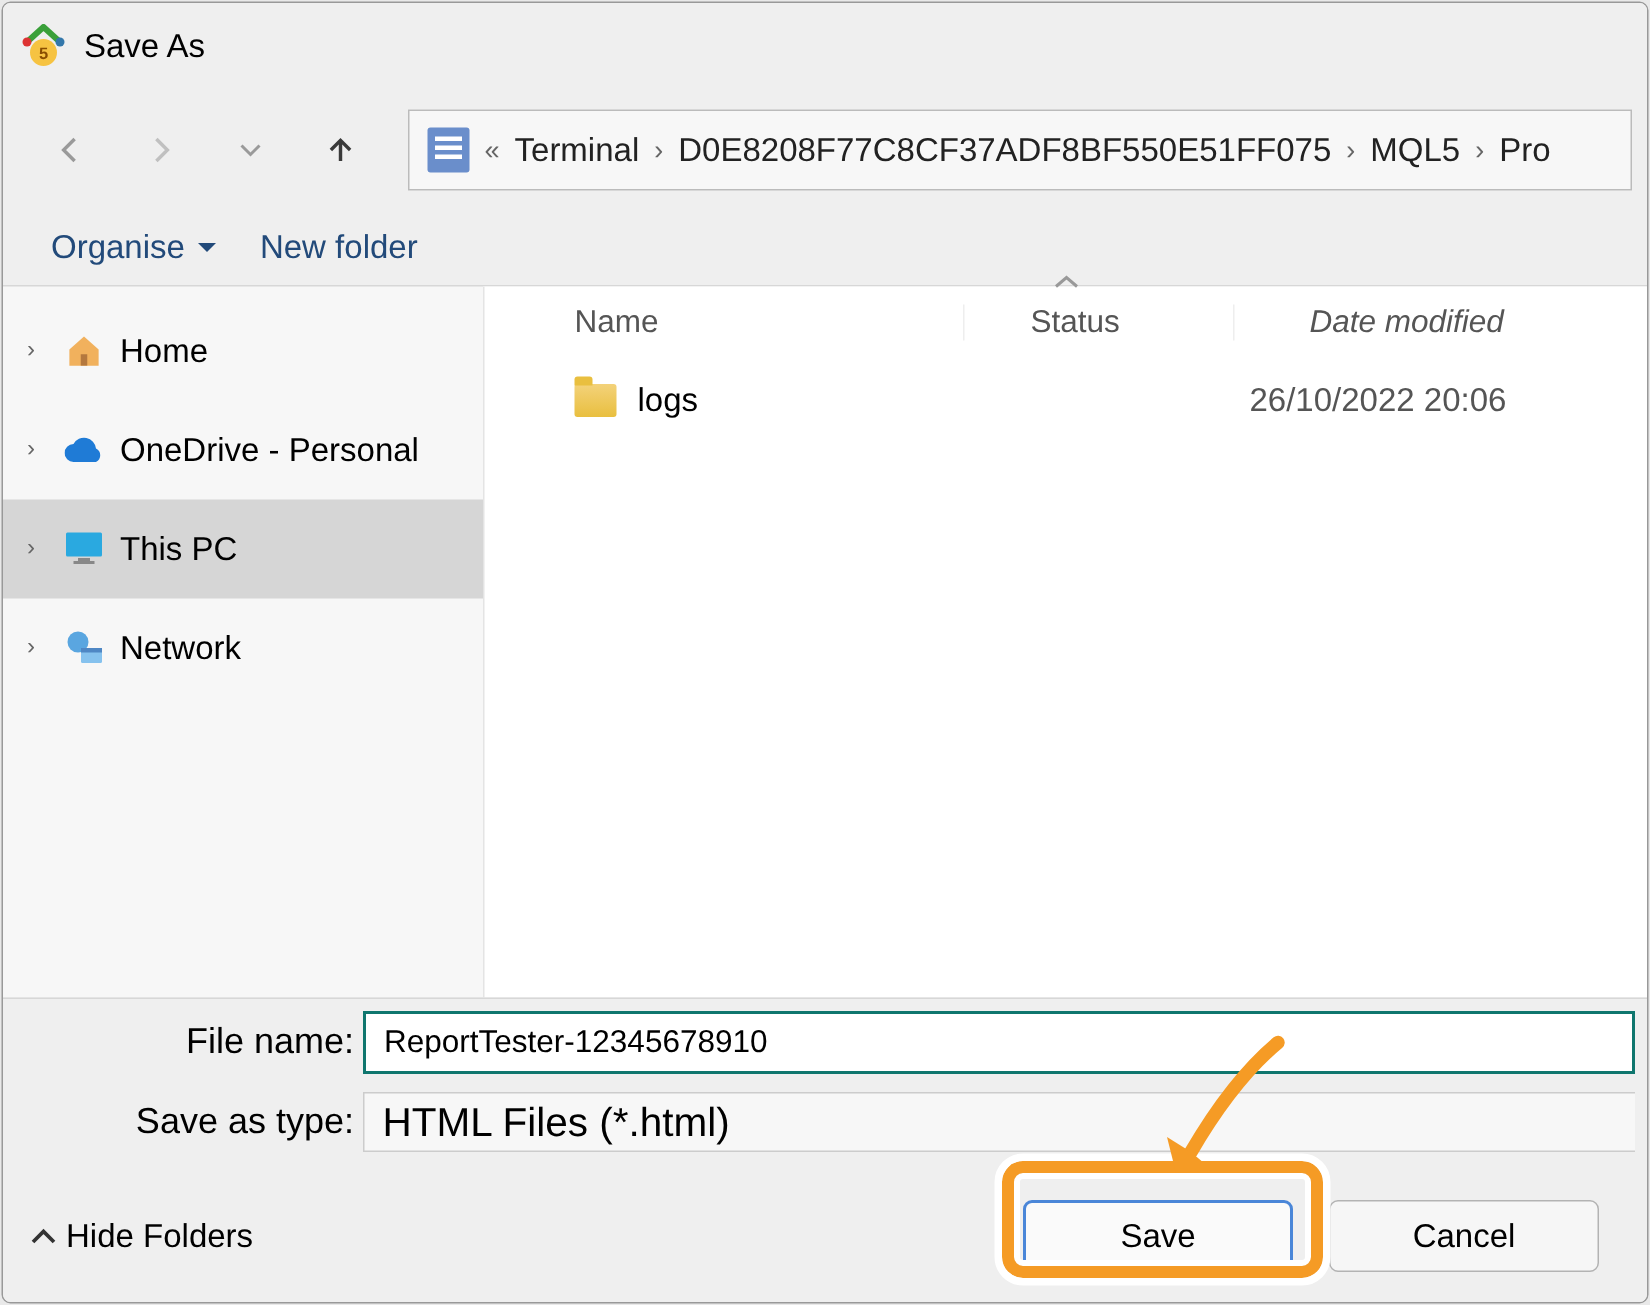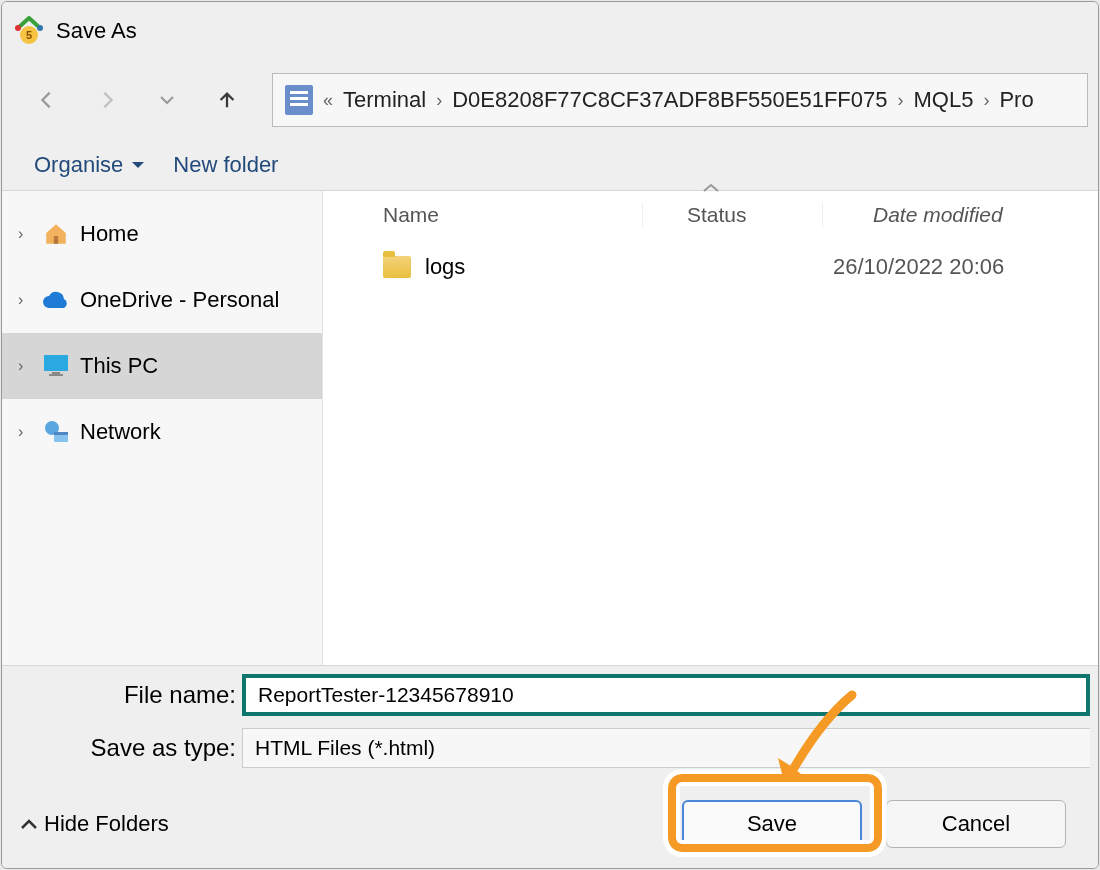--- a/index.html
+++ b/index.html
@@ -139,34 +139,34 @@
   }
   .fieldrow{
     display:flex;
     align-items:center;
     padding:8px 8px 4px 12px;
   }
   .fieldlabel{width:228px;text-align:right;font-size:24px;padding-right:6px;}
   .textbox{
     flex:1;
     height:42px;
-    border:4px solid #0f766e;
+    border:2px solid #0f766e;
     background:#fff;
     padding:0 12px;
     font-size:21px;
     font-family: inherit;
   }
   .typebox{
     flex:1;
     height:40px;
     border:1px solid #ccc;
     border-right:none;
     background:#f7f7f7;
     padding:0 12px;
-    font-size:21px;
+    font-size:27px;
     display:flex;align-items:center;
   }
   .btnrow{
     display:flex;
     align-items:center;
     justify-content:space-between;
     padding:28px 32px 20px 18px;
   }
   .hidefolders{display:flex;align-items:center;gap:6px;font-size:22px;}
   .actions{display:flex;gap:24px;align-items:center;}

